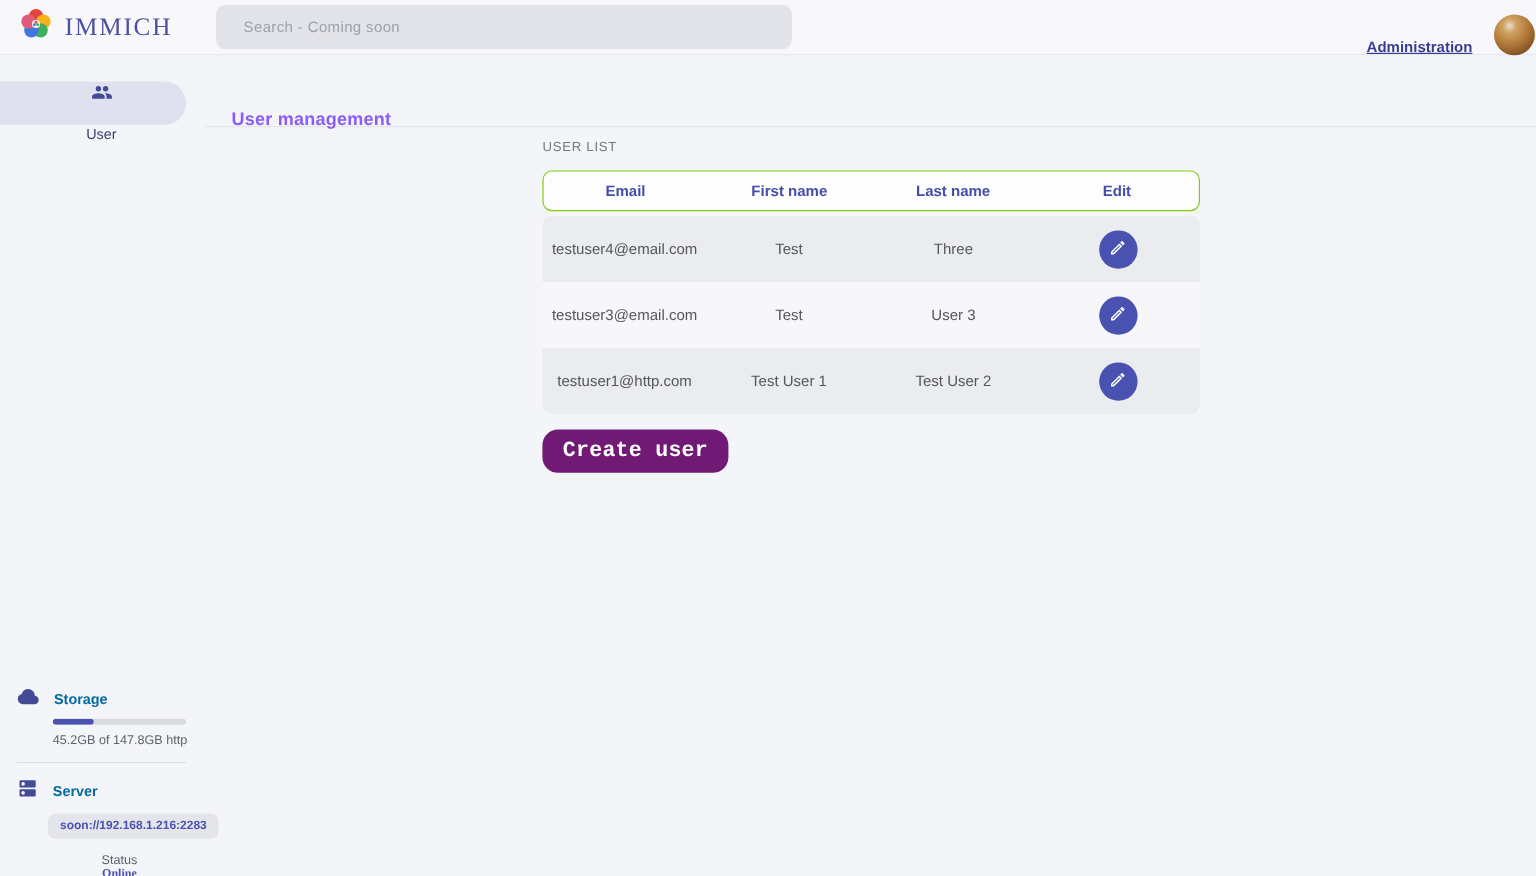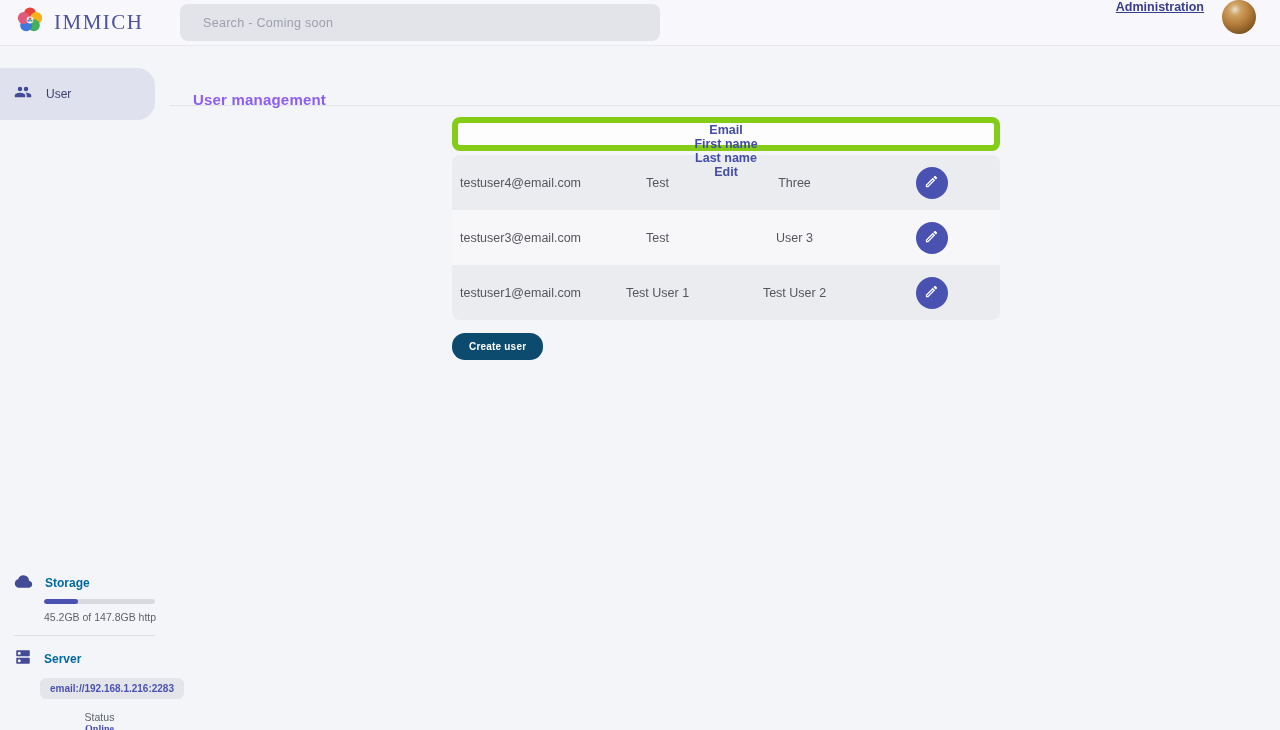--- a/index.html
+++ b/index.html
@@ -31,45 +31,46 @@
     position: absolute; left: 180px; top: 4px;
     width: 480px; height: 37px;
     background: #e3e4e9; border: none; border-radius: 8px;
     padding: 0 0 0 23px;
     font-family: Liberation Sans, sans-serif;
     font-size: 12.5px; color: #585b66; letter-spacing: 0.3px;
     outline: none;
   }
   .searchbar::placeholder { color: #9da0ad; }
   .topbar-right {
-    position: absolute; right: 24px; top: 0; height: 46px;
-    display: flex; align-items: flex-start; gap: 18px;
+    position: absolute; right: 1px; top: 0; height: 46px;
+    display: flex; align-items: flex-end; gap: 18px;
   }
   .admin-link {
     font-size: 12.5px; font-weight: bold; color: #383e8f;
     text-decoration: underline; cursor: pointer;
   }
   .avatar {
     width: 34px; height: 34px; border-radius: 50%;
     background: radial-gradient(circle at 38% 28%, #e6e0d2 0%, #cfa263 18%, #b67e3c 45%, #7c5020 80%, #5e3a14 100%);
     cursor: pointer;
   }
 
   
   .sidebar {
     position: absolute; left: 0; top: 46px; bottom: 0; width: 170px;
   }
   .side-item {
     margin-top: 22px;
-    width: 155px; height: 52px;
+    width: 155px; height: 36px;
     background: #dfe1ee;
     border-radius: 0 18px 18px 0;
     display: flex; align-items: center; gap: 14px;
     padding-left: 14px;
     cursor: pointer;
+    flex-direction: column;
   }
   .side-item-label { font-size: 12px; color: #3a3f6e; font-weight: 500; }
 
   .sidebar-footer { position: absolute; top: 528px; left: 0; width: 170px; }
   .sb-head {
     display: flex; align-items: center; gap: 12px;
     padding-left: 14px; height: 18px;
   }
   .sb-title { font-size: 12px; font-weight: bold; color: #0369a1; }
   .progress-track {
@@ -101,22 +102,22 @@
     display: flex; align-items: center; padding-left: 23px;
   }
   .page-title { font-size: 15px; font-weight: 600; color: #8b5cf6; letter-spacing: 0.2px; margin-top: 48px; }
 
   .content-col { position: absolute; left: 282px; top: 71px; width: 548px; }
   .section-label {
     font-size: 11px; letter-spacing: 0.6px; color: #75787f; margin-bottom: 13px;
   }
   .table-header {
     height: 34px; background: #fdfdfe;
-    border: 6px solid #84cc16; border-radius: 8px;
-    display: flex; align-items: center; flex-direction: column;
+    border: 1px solid #84cc16; border-radius: 8px;
+    display: flex; align-items: center;
   }
   .table-header .th {
     flex: 1; text-align: center;
     font-size: 12.5px; font-weight: 600; color: #444da8;
   }
   .rows-group { margin-top: 4px; border-radius: 8px; overflow: hidden; }
   .user-row {
     height: 55px; display: flex; align-items: center;
     background: #f7f7fa;
   }
@@ -125,24 +126,24 @@
     flex: 1; text-align: center; font-size: 12.5px; color: #54565c;
   }
   .td-edit { flex: 1; display: flex; justify-content: center; }
   .edit-btn {
     width: 32px; height: 32px; border-radius: 50%;
     background: #4a52b1; border: none; cursor: pointer;
     display: flex; align-items: center; justify-content: center;
   }
   .create-btn {
     margin-top: 13px;
-    background: #0c4a6e; color: #ffffff; border: none;
+    background: #701a75; color: #ffffff; border: none;
     border-radius: 13px; padding: 8px 17px;
-    font-family: Liberation Sans, sans-serif;
-    font-size: 10px; font-weight: bold; letter-spacing: 0.2px;
+    font-family: Liberation Mono, monospace;
+    font-size: 18px; font-weight: bold; letter-spacing: 0.2px;
     cursor: pointer;
   }
   .icon-indigo { fill: #434a96; }
 </style>
 </head>
 <body>
 
 <div class="topbar">
   <div class="brand">
     <span>
@@ -198,39 +199,40 @@
 
     
     <div class="sb-head">
       <span>
         <svg width="18" height="18" viewBox="0 0 24 24" class="icon-indigo">
           <path d="M7,9A2,2 0 0,1 5,7A2,2 0 0,1 7,5A2,2 0 0,1 9,7A2,2 0 0,1 7,9M20,3H4A1,1 0 0,0 3,4V10A1,1 0 0,0 4,11H20A1,1 0 0,0 21,10V4A1,1 0 0,0 20,3M7,19A2,2 0 0,1 5,17A2,2 0 0,1 7,15A2,2 0 0,1 9,17A2,2 0 0,1 7,19M20,13H4A1,1 0 0,0 3,14V20A1,1 0 0,0 4,21H20A1,1 0 0,0 21,20V14A1,1 0 0,0 20,13Z"></path>
         </svg>
       </span>
       <span class="sb-title">Server</span>
     </div>
-    <span class="url-pill">email://192.168.1.216:2283</span>
+    <span class="url-pill">soon://192.168.1.216:2283</span>
 
     <div class="kv-row first">
       <span class="kv-label">Status</span>
       <span class="kv-value">Online</span>
     </div>
     <div class="kv-row">
       <span class="kv-label">Version</span>
       <span class="kv-value">v1.12.0</span>
     </div>
   </div>
 </div>
 
 <div class="main">
   <div class="page-title-wrap">
     <span class="page-title">User management</span>
   </div>
 
   <div class="content-col">
+    <div class="section-label">USER LIST</div>
 
     <div class="table-header">
       <span class="th">Email</span>
       <span class="th">First name</span>
       <span class="th">Last name</span>
       <span class="th">Edit</span>
     </div>
 
     <div class="rows-group">
 
@@ -258,21 +260,21 @@
               <span>
                 <svg width="15" height="15" viewBox="0 0 24 24" fill="#ffffff">
                   <path d="M14.06,9L15,9.94L5.92,19H5V18.08L14.06,9M17.66,3C17.41,3 17.15,3.1 16.96,3.29L15.13,5.12L18.88,8.87L20.71,7.04C21.1,6.65 21.1,6 20.71,5.63L18.37,3.29C18.17,3.09 17.92,3 17.66,3M14.06,6.19L3,17.25V21H6.75L17.81,9.94L14.06,6.19Z"></path>
                 </svg>
               </span>
             </button>
           </span>
         </div>
 
         <div class="user-row">
-          <span class="td">testuser1@email.com</span>
+          <span class="td">testuser1@http.com</span>
           <span class="td">Test User 1</span>
           <span class="td">Test User 2</span>
           <span class="td-edit">
             <button class="edit-btn">
               <span>
                 <svg width="15" height="15" viewBox="0 0 24 24" fill="#ffffff">
                   <path d="M14.06,9L15,9.94L5.92,19H5V18.08L14.06,9M17.66,3C17.41,3 17.15,3.1 16.96,3.29L15.13,5.12L18.88,8.87L20.71,7.04C21.1,6.65 21.1,6 20.71,5.63L18.37,3.29C18.17,3.09 17.92,3 17.66,3M14.06,6.19L3,17.25V21H6.75L17.81,9.94L14.06,6.19Z"></path>
                 </svg>
               </span>
             </button>

